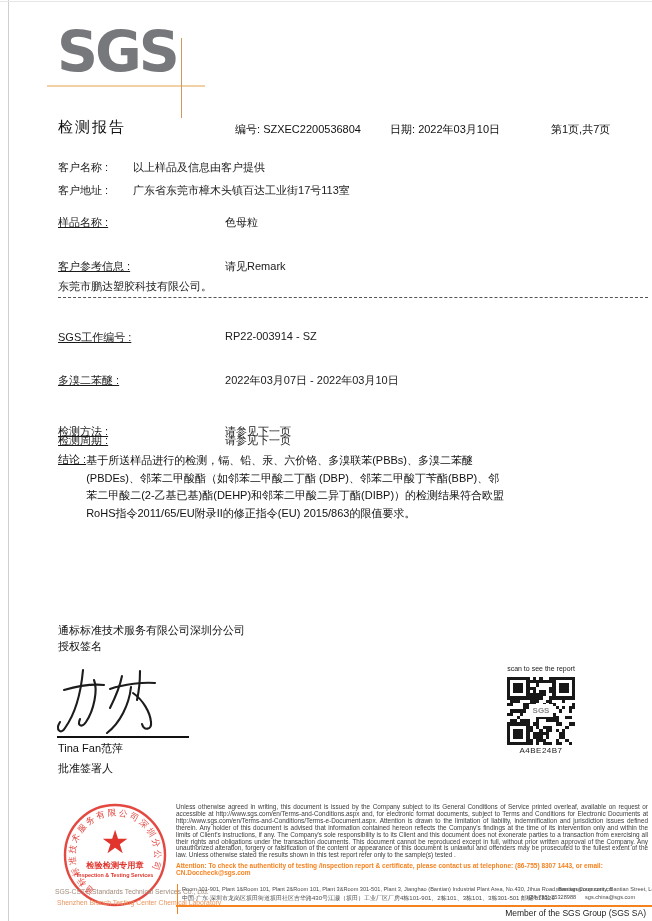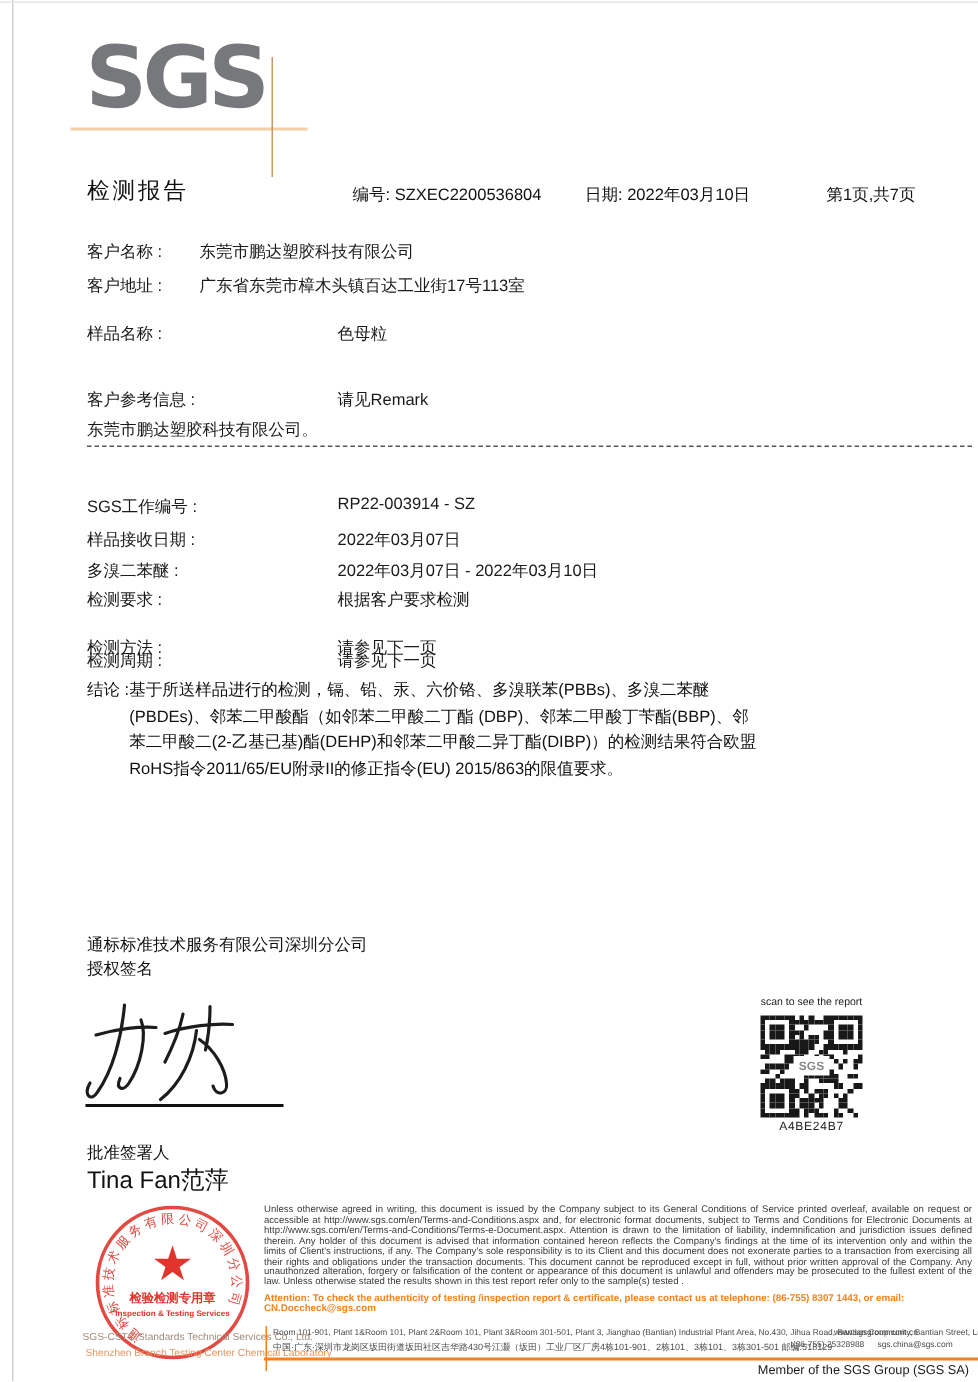--- a/index.html
+++ b/index.html
@@ -5,36 +5,36 @@
   html,body{margin:0;padding:0;background:#ffffff;}
   .page{
     position:relative;width:652px;height:921px;background:#fff;
     font-family:"Liberation Sans","DejaVu Sans",sans-serif;color:#111;
     overflow:hidden;
   }
   .abs{position:absolute;}
   .row{position:absolute;font-size:11px;white-space:nowrap;color:#1a1a1a;}
   .row .lbl{display:inline-block;vertical-align:top;}
   .lbl-narrow{width:72px;}
-  .lbl-wide{width:164px;}
+  .lbl-wide{width:164px;text-decoration:underline;}
   .logo{
     position:absolute;left:57px;top:24px;font-size:57px;font-weight:bold;
     color:#77787b;letter-spacing:-3px;line-height:1;
     font-family:"DejaVu Sans","Liberation Sans",sans-serif;
   }
   .hline-tan{position:absolute;left:47px;top:85px;width:158px;height:2px;background:#f2d0a6;}
   .vline-tan{position:absolute;left:181px;top:38px;width:1px;height:80px;background:#c9995f;}
   .doc-title{position:absolute;left:58px;top:118px;font-size:15px;font-weight:normal;letter-spacing:2px;}
   .hdr-meta{position:absolute;top:122px;font-size:11px;}
   .dashed-sep{position:absolute;left:58px;top:297px;width:590px;border-top:1px dashed #555;}
   .conclusion-row{position:absolute;left:58px;top:452px;font-size:11px;}
   .conclusion-row .val{display:inline-block;width:422px;white-space:normal;line-height:17.5px;vertical-align:top;}
   .sig-company{position:absolute;left:58px;top:622px;font-size:11px;line-height:16px;}
   .sig-line{position:absolute;left:57px;top:736px;width:132px;height:2px;background:#111;}
-  .sig-name{position:absolute;left:58px;top:777px;font-size:16px;}
+  .sig-name{position:absolute;left:58px;top:741px;font-size:11px;}
   .sig-role{position:absolute;left:58px;top:761px;font-size:11px;}
   .qr-caption{position:absolute;left:501px;top:665px;width:80px;font-size:7px;text-align:center;color:#222;}
   .qr-box{position:absolute;left:505px;top:675px;width:72px;height:72px;background:#fff;}
   .qr-grid{position:absolute;left:2px;top:2px;width:68px;height:68px;display:grid;
     grid-template-rows:repeat(21,1fr);grid-template-columns:repeat(21,1fr);}
   .qr-grid div{background:#181818;}
   .qr-center{position:absolute;left:24px;top:29px;width:24px;height:13px;background:#fff;
     font-size:8px;font-weight:bold;color:#8a8a8a;text-align:center;line-height:13px;letter-spacing:0;}
   .qr-code-label{position:absolute;left:503px;top:746px;width:76px;text-align:center;font-size:8px;color:#222;letter-spacing:0.5px;}
   .legal{position:absolute;left:176px;top:804px;width:472px;font-size:6.4px;line-height:6.9px;
@@ -67,21 +67,21 @@
     <span>SZXEC2200536804</span>
   </div>
   <div class="hdr-meta" style="left:390px;">
     <span>日期:</span>
     <span>2022年03月10日</span>
   </div>
   <div class="hdr-meta" style="left:551px;">第1页,共7页</div>
 
   <div class="row" style="left:58px;top:160px;">
     <span class="lbl lbl-narrow">客户名称 :</span>
-    <span>东莞市鹏达塑胶科技有限公司</span>
+    <span>以上样品及信息由客户提供</span>
   </div>
   <div class="row" style="left:58px;top:183px;">
     <span class="lbl lbl-narrow">客户地址 :</span>
     <span>广东省东莞市樟木头镇百达工业街17号113室</span>
   </div>
 
   <div class="row" style="left:58px;top:215px;">
     <span class="lbl lbl-wide">样品名称 :</span>
     <span>色母粒</span>
   </div>
@@ -90,31 +90,23 @@
     <span>请见Remark</span>
   </div>
   <div class="row" style="left:58px;top:279px;">东莞市鹏达塑胶科技有限公司。</div>
 
   <div class="dashed-sep"></div>
 
   <div class="row" style="left:58px;top:330px;">
     <span class="lbl lbl-wide">SGS工作编号 :</span>
     <span>RP22-003914 - SZ</span>
   </div>
-  <div class="row" style="left:58px;top:352px;">
-    <span class="lbl lbl-wide">样品接收日期 :</span>
-    <span>2022年03月07日</span>
-  </div>
   <div class="row" style="left:58px;top:373px;">
     <span class="lbl lbl-wide">多溴二苯醚 :</span>
     <span>2022年03月07日 - 2022年03月10日</span>
-  </div>
-  <div class="row" style="left:58px;top:392px;">
-    <span class="lbl lbl-wide">检测要求 :</span>
-    <span>根据客户要求检测</span>
   </div>
   <div class="row" style="left:58px;top:424px;">
     <span class="lbl lbl-wide">检测方法 :</span>
     <span>请参见下一页</span>
   </div>
   <div class="row" style="left:58px;top:433px;">
     <span class="lbl lbl-wide">检测周期 :</span>
     <span>请参见下一页</span>
   </div>
 

